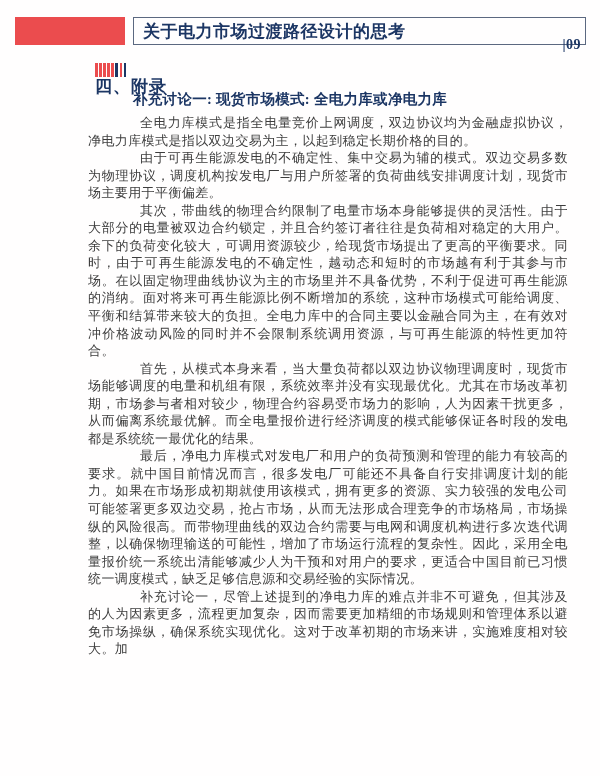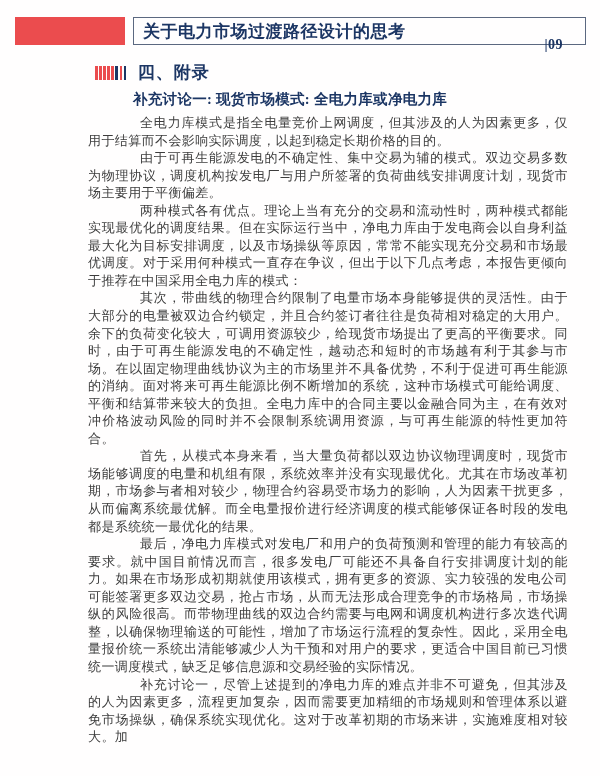--- a/index.html
+++ b/index.html
@@ -34,21 +34,21 @@
     background: #eb4c4e;
     flex: 0 0 auto;
   }
   .title-box {
     flex: 1 1 auto;
     border: 1.5px solid #5b6880;
     box-sizing: border-box;
     display: flex;
     align-items: center;
     justify-content: space-between;
-    padding: 0 22px 0 9px;
+    padding: 0 4px 0 9px;
   }
   .doc-title {
     color: #1c3664;
     font-weight: bold;
     font-size: 17px;
     letter-spacing: 0.5px;
     white-space: nowrap;
   }
   .page-num {
     color: #1c3664;
@@ -56,20 +56,21 @@
     font-size: 14px;
     letter-spacing: 0.5px;
     margin-top: 28px;
   }
   
   .section-row {
     position: absolute;
     top: 63px;
     left: 95px;
     display: flex;
+    flex-direction: column;
   }
   .bars {
     display: inline-flex;
     align-items: center;
     margin-right: 10px;
   }
   .bars i {
     display: inline-block;
     width: 2.5px;
     height: 14px;
@@ -137,22 +138,21 @@
         <i style="background: rgb(28, 54, 100);"></i>
         <i style="background: rgb(235, 76, 78);"></i>
         <i style="background: rgb(28, 54, 100);"></i>
       </span>
     <h2 class="section-title">四、附录</h2>
   </div>
 
   <h3 class="subsection-title">补充讨论一: 现货市场模式: 全电力库或净电力库</h3>
 
   <main class="body-text">
-    <p>全电力库模式是指全电量竞价上网调度，但其涉及的人为因素更多，仅用于结算而不会影响实际调度，以起到稳定长期价格的目的。</p>
+    <p>全电力库模式是指全电量竞价上网调度，双边协议均为金融虚拟协议，净电力库模式是指以双边交易为主，以起到稳定长期价格的目的。</p>
     <p>由于可再生能源发电的不确定性、集中交易为辅的模式。双边交易多数为物理协议，调度机构按发电厂与用户所签署的负荷曲线安排调度计划，现货市场主要用于平衡偏差。</p>
-    <p>两种模式各有优点。理论上当有充分的交易和流动性时，两种模式都能实现最优化的调度结果。但在实际运行当中，净电力库由于发电商会以自身利益最大化为目标安排调度，以及市场操纵等原因，常常不能实现充分交易和市场最优调度。对于采用何种模式一直存在争议，但出于以下几点考虑，本报告更倾向于推荐在中国采用全电力库的模式：</p>
     <p>其次，带曲线的物理合约限制了电量市场本身能够提供的灵活性。由于大部分的电量被双边合约锁定，并且合约签订者往往是负荷相对稳定的大用户。余下的负荷变化较大，可调用资源较少，给现货市场提出了更高的平衡要求。同时，由于可再生能源发电的不确定性，越动态和短时的市场越有利于其参与市场。在以固定物理曲线协议为主的市场里并不具备优势，不利于促进可再生能源的消纳。面对将来可再生能源比例不断增加的系统，这种市场模式可能给调度、平衡和结算带来较大的负担。全电力库中的合同主要以金融合同为主，在有效对冲价格波动风险的同时并不会限制系统调用资源，与可再生能源的特性更加符合。</p>
     <p>首先，从模式本身来看，当大量负荷都以双边协议物理调度时，现货市场能够调度的电量和机组有限，系统效率并没有实现最优化。尤其在市场改革初期，市场参与者相对较少，物理合约容易受市场力的影响，人为因素干扰更多，从而偏离系统最优解。而全电量报价进行经济调度的模式能够保证各时段的发电都是系统统一最优化的结果。</p>
     <p>最后，净电力库模式对发电厂和用户的负荷预测和管理的能力有较高的要求。就中国目前情况而言，很多发电厂可能还不具备自行安排调度计划的能力。如果在市场形成初期就使用该模式，拥有更多的资源、实力较强的发电公司可能签署更多双边交易，抢占市场，从而无法形成合理竞争的市场格局，市场操纵的风险很高。而带物理曲线的双边合约需要与电网和调度机构进行多次迭代调整，以确保物理输送的可能性，增加了市场运行流程的复杂性。因此，采用全电量报价统一系统出清能够减少人为干预和对用户的要求，更适合中国目前已习惯统一调度模式，缺乏足够信息源和交易经验的实际情况。</p>
     <p>补充讨论一，尽管上述提到的净电力库的难点并非不可避免，但其涉及的人为因素更多，流程更加复杂，因而需要更加精细的市场规则和管理体系以避免市场操纵，确保系统实现优化。这对于改革初期的市场来讲，实施难度相对较大。加</p>
   </main>
 
 </div>
 
 </body></html>

